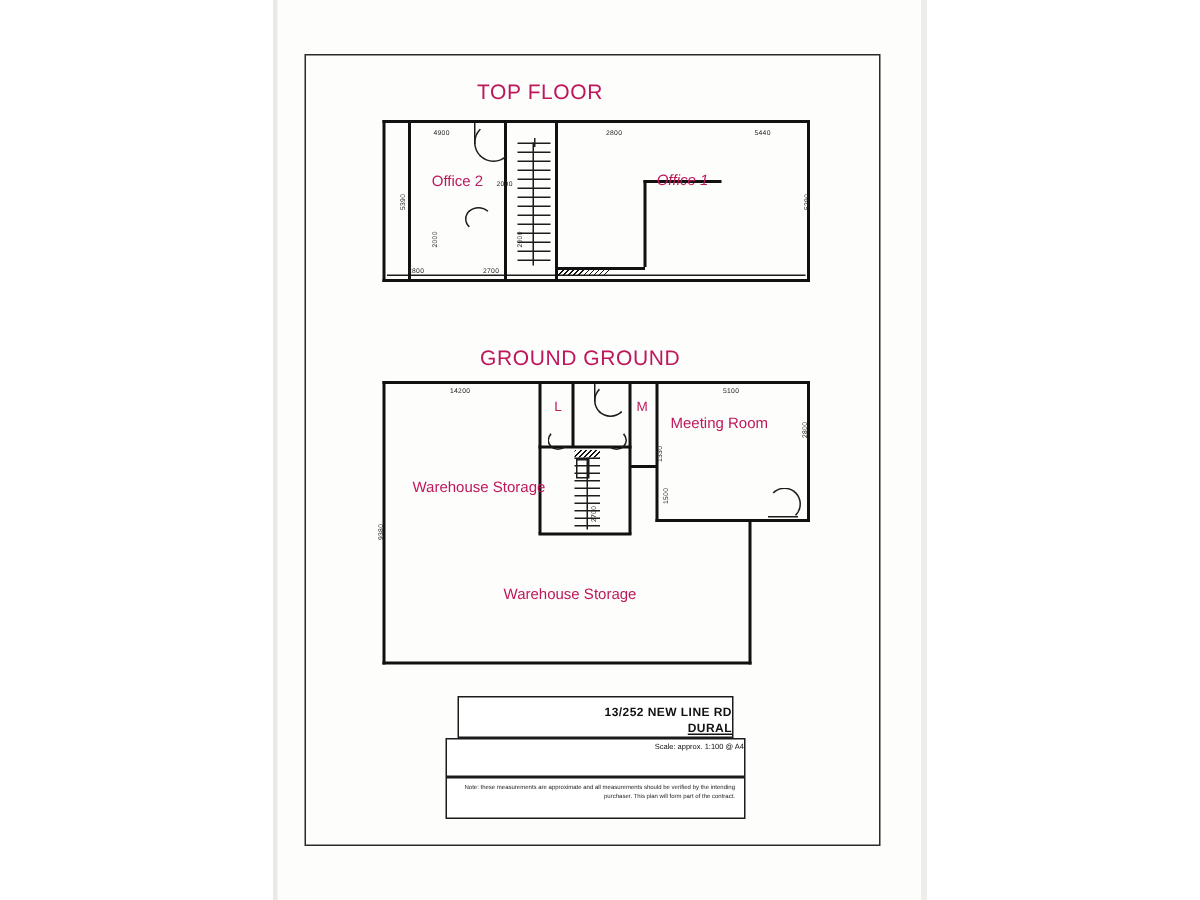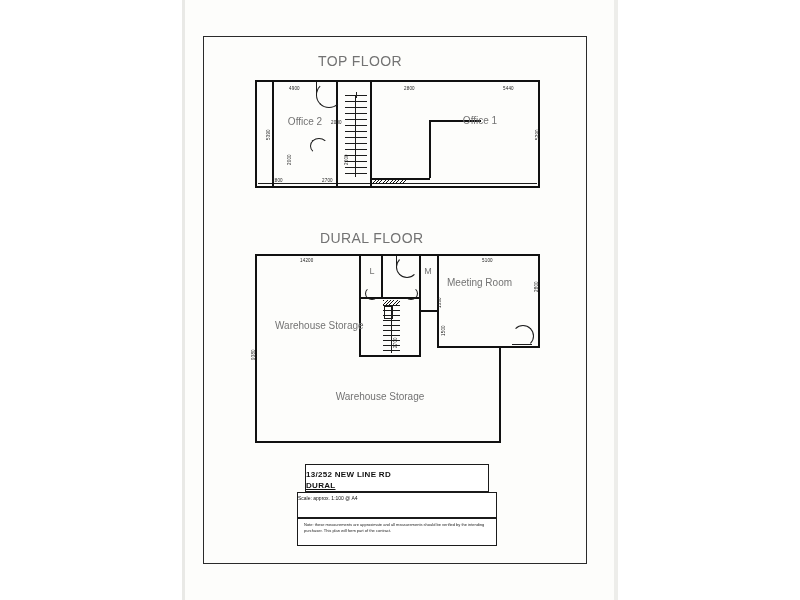--- a/index.html
+++ b/index.html
@@ -50,21 +50,21 @@
     top: 36px;
     width: 384px;
     height: 528px;
     border: 1px solid #2a2a2a;
     box-sizing: border-box;
   }
 
   
   .lbl {
     position: absolute;
-    color: #737373;
+    color: #be185d;
     white-space: nowrap;
   }
   .title {
     font-size: 14px;
     letter-spacing: 0.4px;
   }
   .room {
     font-size: 10px;
     text-align: center;
     line-height: 12px;
@@ -109,21 +109,21 @@
   }
 
   
   .titleblock {
     position: absolute;
     border: 1px solid #1b1b1b;
     box-sizing: border-box;
     background: #fff;
   }
   .tb-line {
-    text-align: left;
+    text-align: right;
     color: #111;
   }
   .tb-addr { font-size: 8px; font-weight: bold; letter-spacing: 0.3px; }
   .tb-sub  { font-size: 8px; font-weight: bold; letter-spacing: 0.3px; }
   .tb-layout { font-size: 10px; font-weight: bold; letter-spacing: 0.5px; }
   .tb-scale { font-size: 5px; }
   .tb-note { font-size: 4px; line-height: 5.5px; color: #222; }
 </style>
 </head>
 <body>
@@ -177,23 +177,23 @@
   <div class="lbl dim" style="left:503px; top:86px;">5440</div>
   <div class="lbl dim vert" style="left:266px; top:140px;">5390</div>
   <div class="lbl dim vert" style="left:535px; top:140px;">5290</div>
   <div class="lbl dim" style="left:331px; top:120px;">2000</div>
   <div class="lbl dim vert" style="left:287px; top:165px;">2000</div>
   <div class="lbl dim vert" style="left:344px; top:165px;">2000</div>
   <div class="lbl dim" style="left:272px; top:178px;">2800</div>
   <div class="lbl dim" style="left:322px; top:178px;">2700</div>
 
   <div class="lbl room" style="left:279px; top:116px; width:52px;">Office 2</div>
-  <div class="lbl room" style="left:442px; top:115px; width:76px;">Office 1</div>
-
-  <div class="lbl title" style="left:320px; top:230px;">DURAL FLOOR</div>
+  <div class="lbl room" style="left:417px; top:115px; width:76px;font-style:italic;">Office 1</div>
+
+  <div class="lbl title" style="left:320px; top:230px;">GROUND GROUND</div>
 
   <div class="wall" style="left:255px; top:254px; width:285px; height:2px;"></div>
   <div class="wall" style="left:255px; top:254px; width:2px; height:189px;"></div>
   <div class="wall" style="left:255px; top:441px; width:246px; height:2px;"></div>
   <div class="wall" style="left:499px; top:346px; width:2px; height:97px;"></div>
   <div class="wall" style="left:499px; top:346px; width:41px; height:2px;"></div>
   <div class="wall" style="left:538px; top:254px; width:2px; height:94px;"></div>
 
   <div class="wall" style="left:359px; top:256px; width:1.5px; height:100px;"></div>
   <div class="wall" style="left:359px; top:297px; width:62px; height:1.5px;"></div>

